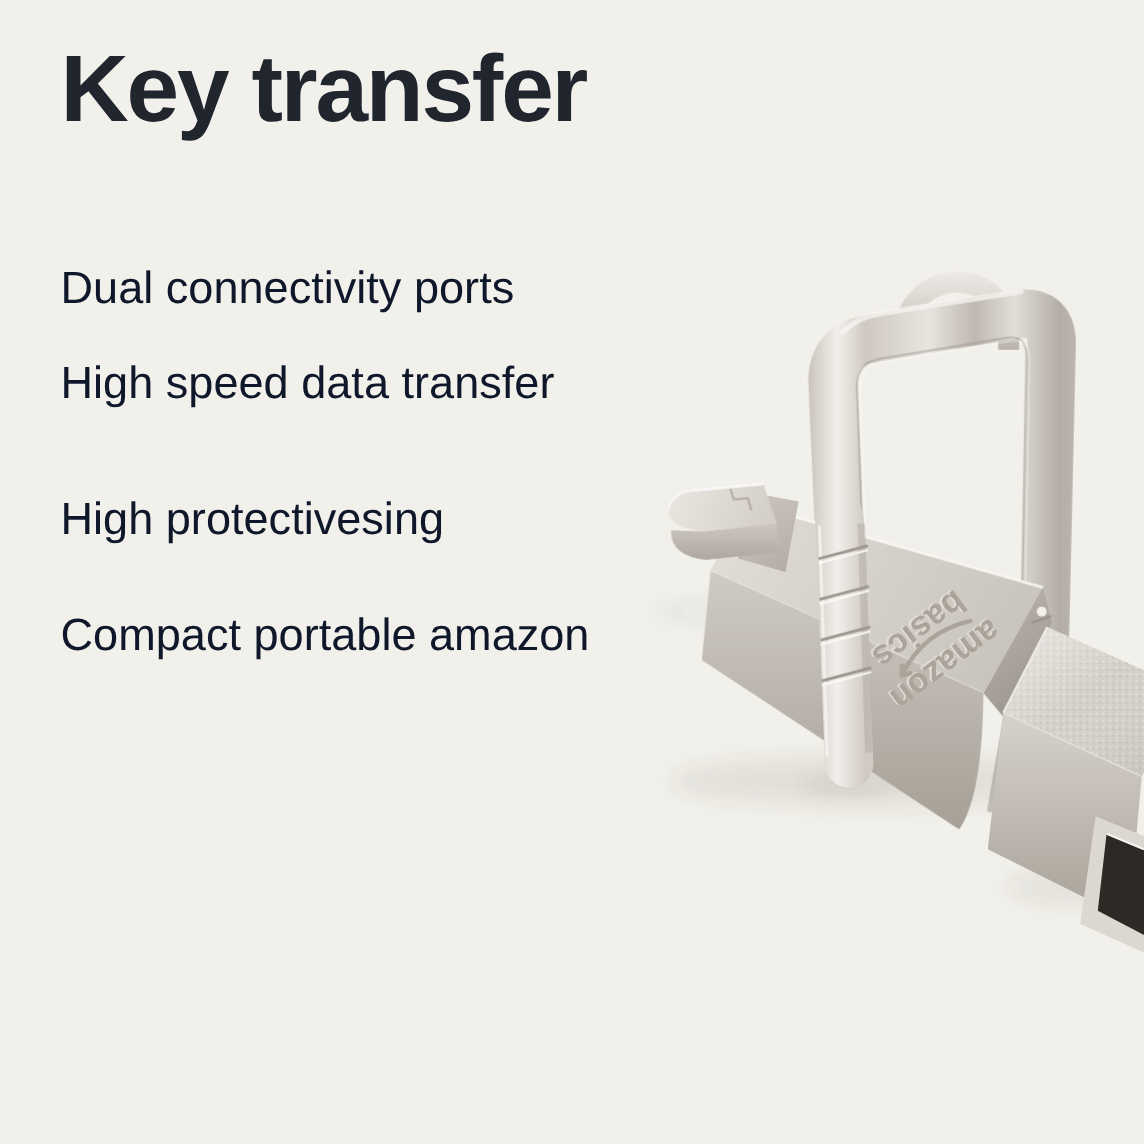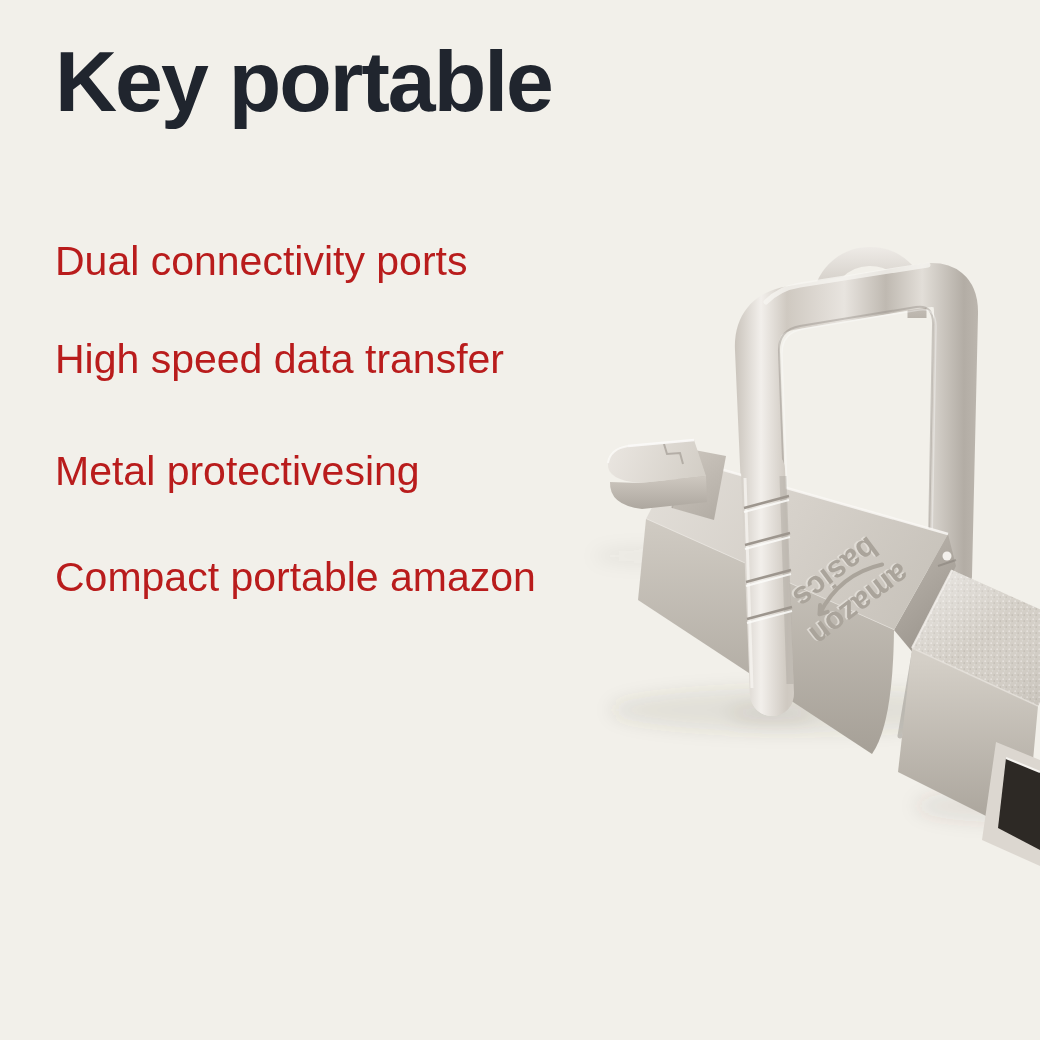--- a/index.html
+++ b/index.html
@@ -11,37 +11,37 @@
   .stage{position:absolute;inset:0;width:1040px;height:1040px;}
   .headline{
     position:absolute;left:55px;top:36px;
     font-size:86px;font-weight:bold;letter-spacing:-2px;line-height:1.05;
     color:#20252e;
   }
   .feature-list{position:absolute;left:55px;top:0;width:560px;}
   .feature-item{
     position:absolute;left:0;
     font-size:41px;font-weight:400;letter-spacing:0;
-    color:#b91c1c;white-space:nowrap;
+    color:#0f172a;white-space:nowrap;
   }
-  .f1{top:238px;} .f2{top:336px;text-align:center;} .f3{top:448px;} .f4{top:554px;}
+  .f1{top:238px;} .f2{top:325px;text-align:center;} .f3{top:448px;} .f4{top:554px;}
   svg{display:block;}
   text{font-family:"Liberation Sans", sans-serif;}
 </style>
 </head>
 <body>
 
 <div class="stage">
 
-  <div class="headline">Key portable</div>
+  <div class="headline">Key transfer</div>
 
   <div class="feature-list">
     <div class="feature-item f1">Dual connectivity ports</div>
     <div class="feature-item f2">High speed data transfer</div>
-    <div class="feature-item f3">Metal protectivesing</div>
+    <div class="feature-item f3">High protectivesing</div>
     <div class="feature-item f4">Compact portable amazon</div>
   </div>
 
   <svg width="1040" height="1040" viewBox="0 0 1040 1040">
     <defs>
       <filter id="soft" x="-60%" y="-60%" width="220%" height="220%">
         <feGaussianBlur stdDeviation="9"></feGaussianBlur>
       </filter>
       <linearGradient id="gFrame" gradientUnits="userSpaceOnUse" x1="735" y1="0" x2="995" y2="0">
         <stop offset="0" stop-color="#cac4bc"></stop>

